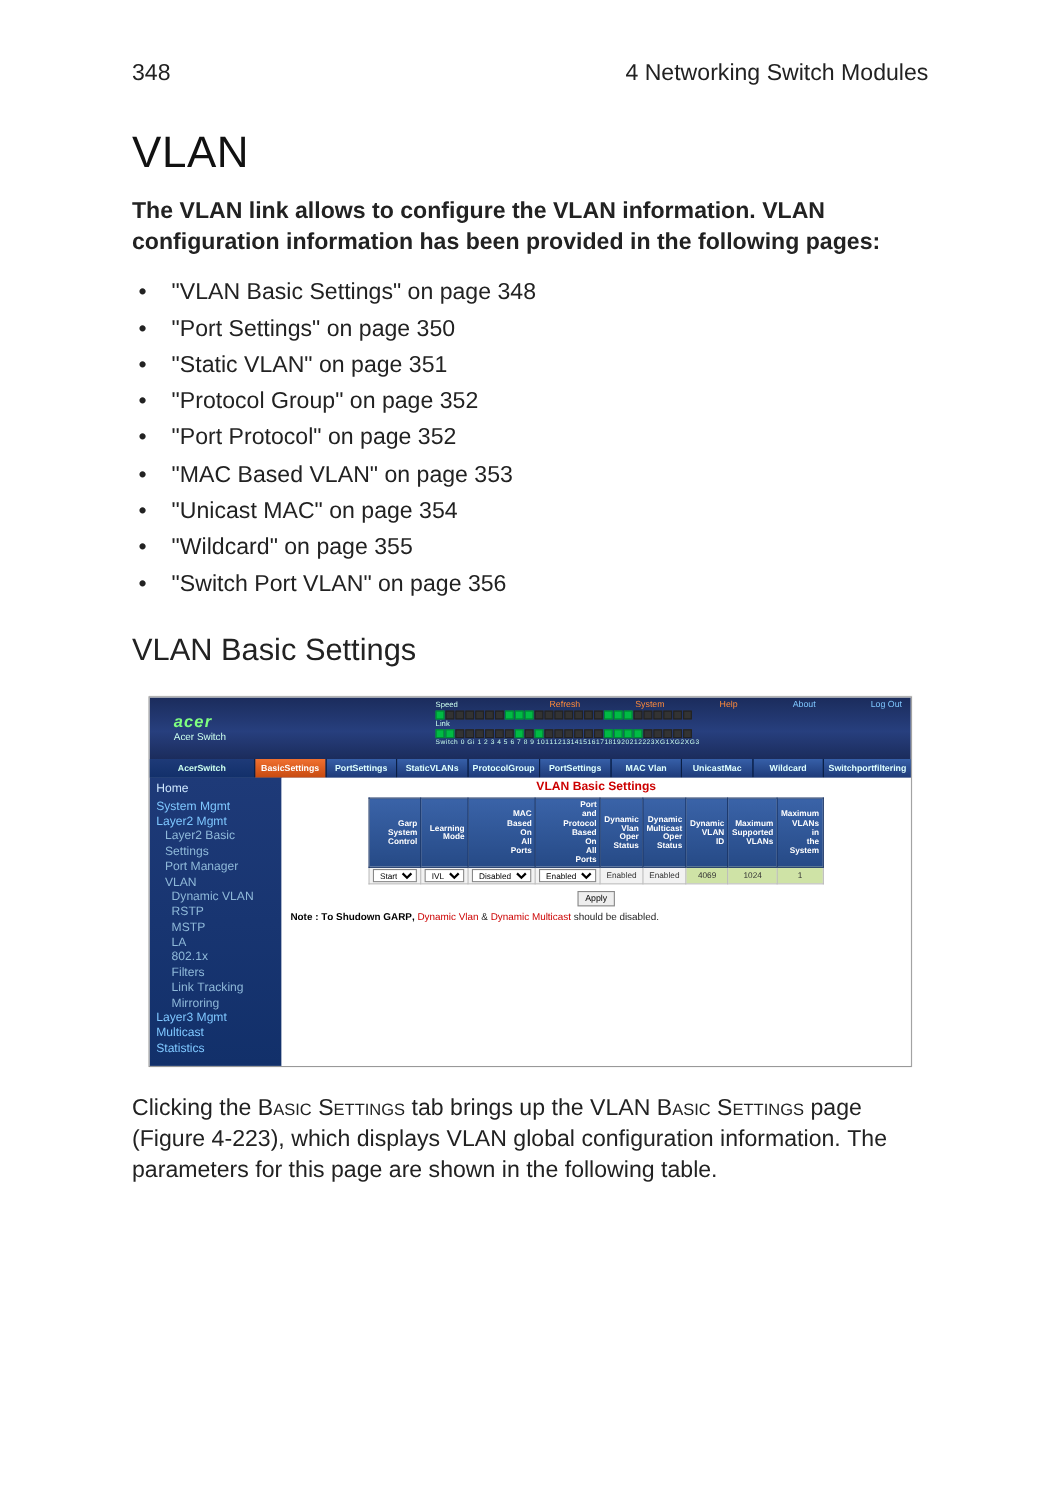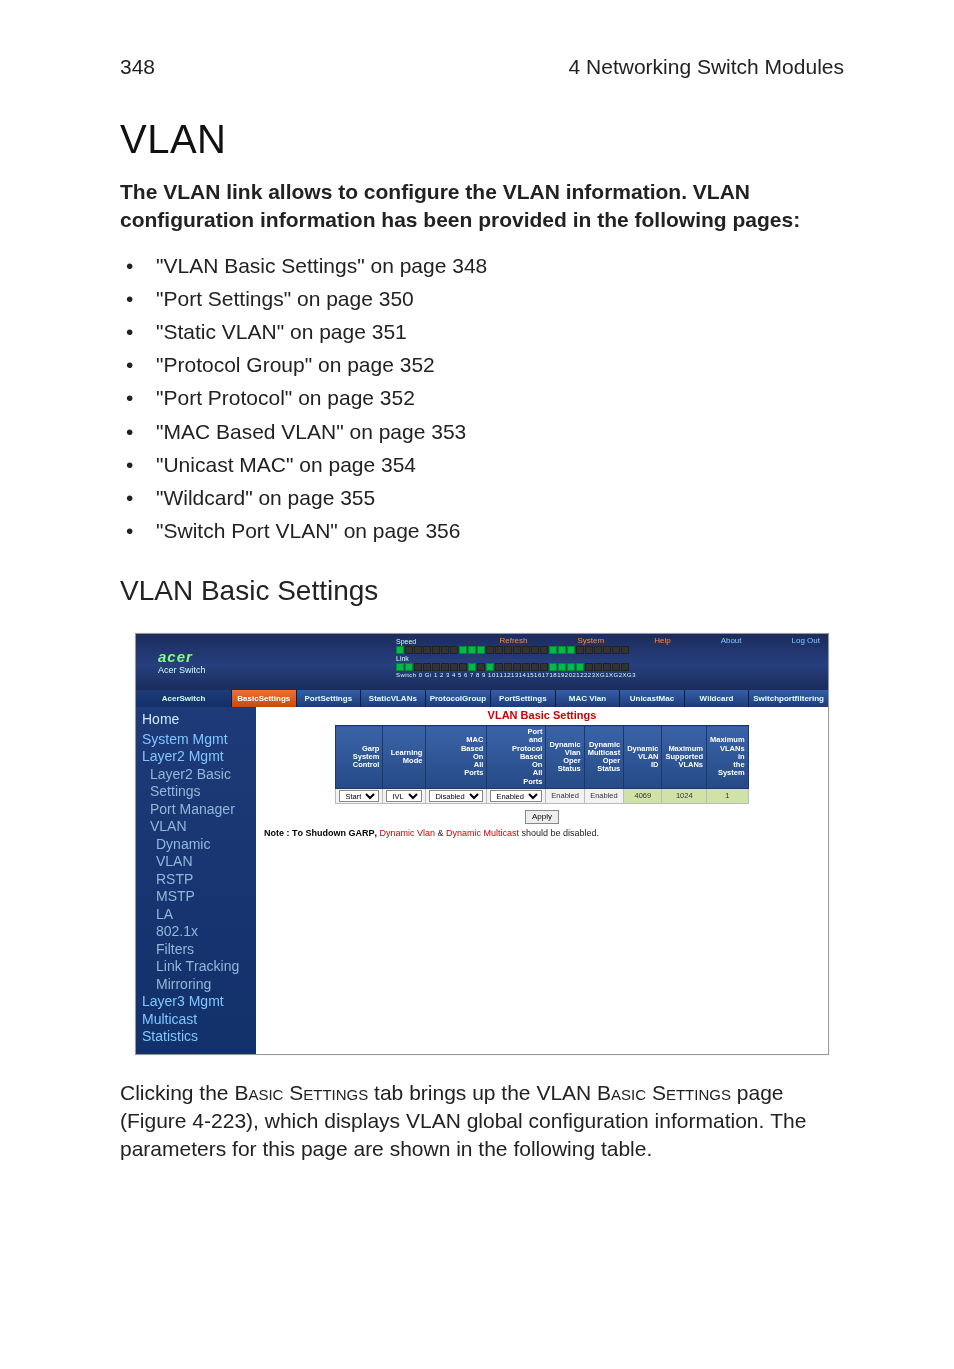--- a/index.html
+++ b/index.html
@@ -60,21 +60,21 @@
   .toplinks .warn { color: #ff8a3a; }
 
   
   .tabstrip { display: flex; background: #12306a; height: 17px; align-items: stretch; font-size: 8px; }
   .tabstrip .spacer { width: 95px; background: linear-gradient(#1e3a78,#12306a); color: #cfe; display: flex; align-items: center; justify-content: center; font-weight: bold; }
   .tab { flex: 1; display:flex; align-items:center; justify-content:center; background: linear-gradient(#365fa8,#1e3a78); color:#dff; border-left:1px solid #0a1e44; cursor:pointer; font-weight:bold; white-space:nowrap; padding:0 4px; }
   .tab.active { background: linear-gradient(#f07030,#c74a10); color:#fff; }
 
   
   .work { display: flex; min-height: 248px; }
-  .side { width: 120px; background: linear-gradient(#1e3a78 0%, #12306a 100%); padding: 4px 6px 8px 6px; box-sizing:border-box; color:#9fd0ff; font-size:14px; line-height:1.25; }
+  .side { width: 120px; background: linear-gradient(#1e3a78 0%, #12306a 100%); padding: 4px 6px 8px 6px; box-sizing:border-box; color:#9fd0ff; font-size:11px; line-height:1.25; }
   .side .home { color:#cfe8ff; margin-bottom:2px; }
   .side .grp { color:#7fc7ff; cursor:pointer; }
   .side .cur { color:#e7d67a; }
   .side .itm { color:#8fb9d9; padding-left:8px; cursor:pointer; }
   .side .sub { padding-left:14px; }
 
   .main { flex:1; background:#fff; padding: 2px 8px 8px 8px; color:#222; position:relative; }
   .pgtitle { text-align:center; color:#c00; font-weight:bold; font-size:11px; margin:0 0 4px; }
   table.cfg { margin: 0 auto; border-collapse: collapse; font-size:7.5px; }
   table.cfg th { background: linear-gradient(#3a63a8,#264a86); color:#fff; font-weight:bold; padding:2px 3px; border:1px solid #1c3768; text-align:right; line-height:1.1; }

